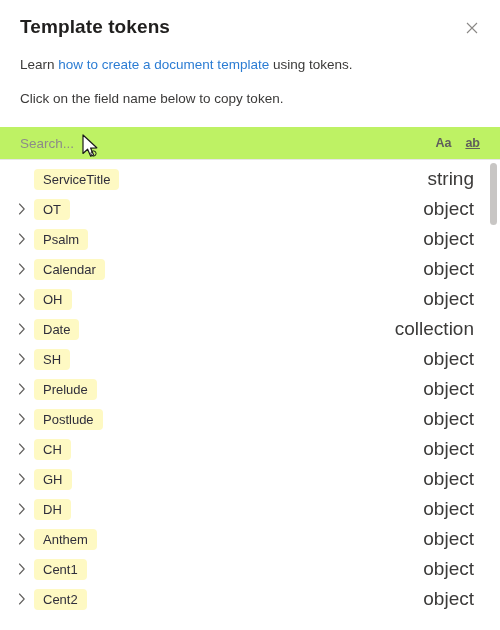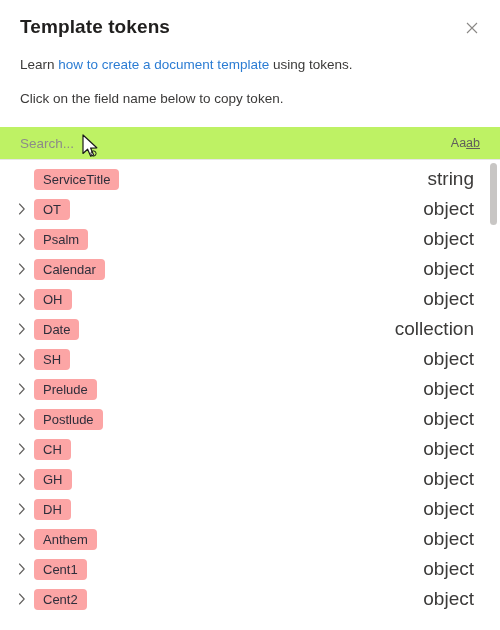--- a/index.html
+++ b/index.html
@@ -95,22 +95,24 @@
     padding: 0;
   }
   .search-input::placeholder {
     color: #8d8b89;
     opacity: 1;
   }
 
   .search-tools {
     display: flex;
     align-items: flex-end;
+    gap: 14px;
     flex: 0 0 auto;
     padding-right: 6px;
+    font-weight: bold;
   }
 
   .search-tool {
     font-size: 12.5px;
     color: #605e5c;
     cursor: pointer;
     line-height: 16px;
     user-select: none;
   }
   .search-tool.underlined { text-decoration: underline; }
@@ -146,21 +148,21 @@
   }
   .row-expander.empty { visibility: hidden; }
   .row-expander svg { display: block; }
 
   .token-chip {
     display: inline-flex;
     align-items: center;
     height: 21px;
     padding: 0 9px;
     margin-left: 2px;
-    background: #fca5a5;
+    background: #fef9c3;
     border-radius: 4px;
     font-size: 13px;
     color: #2f2e3b;
     white-space: nowrap;
     cursor: pointer;
   }
 
   .token-type {
     margin-left: auto;
     font-size: 19px;

